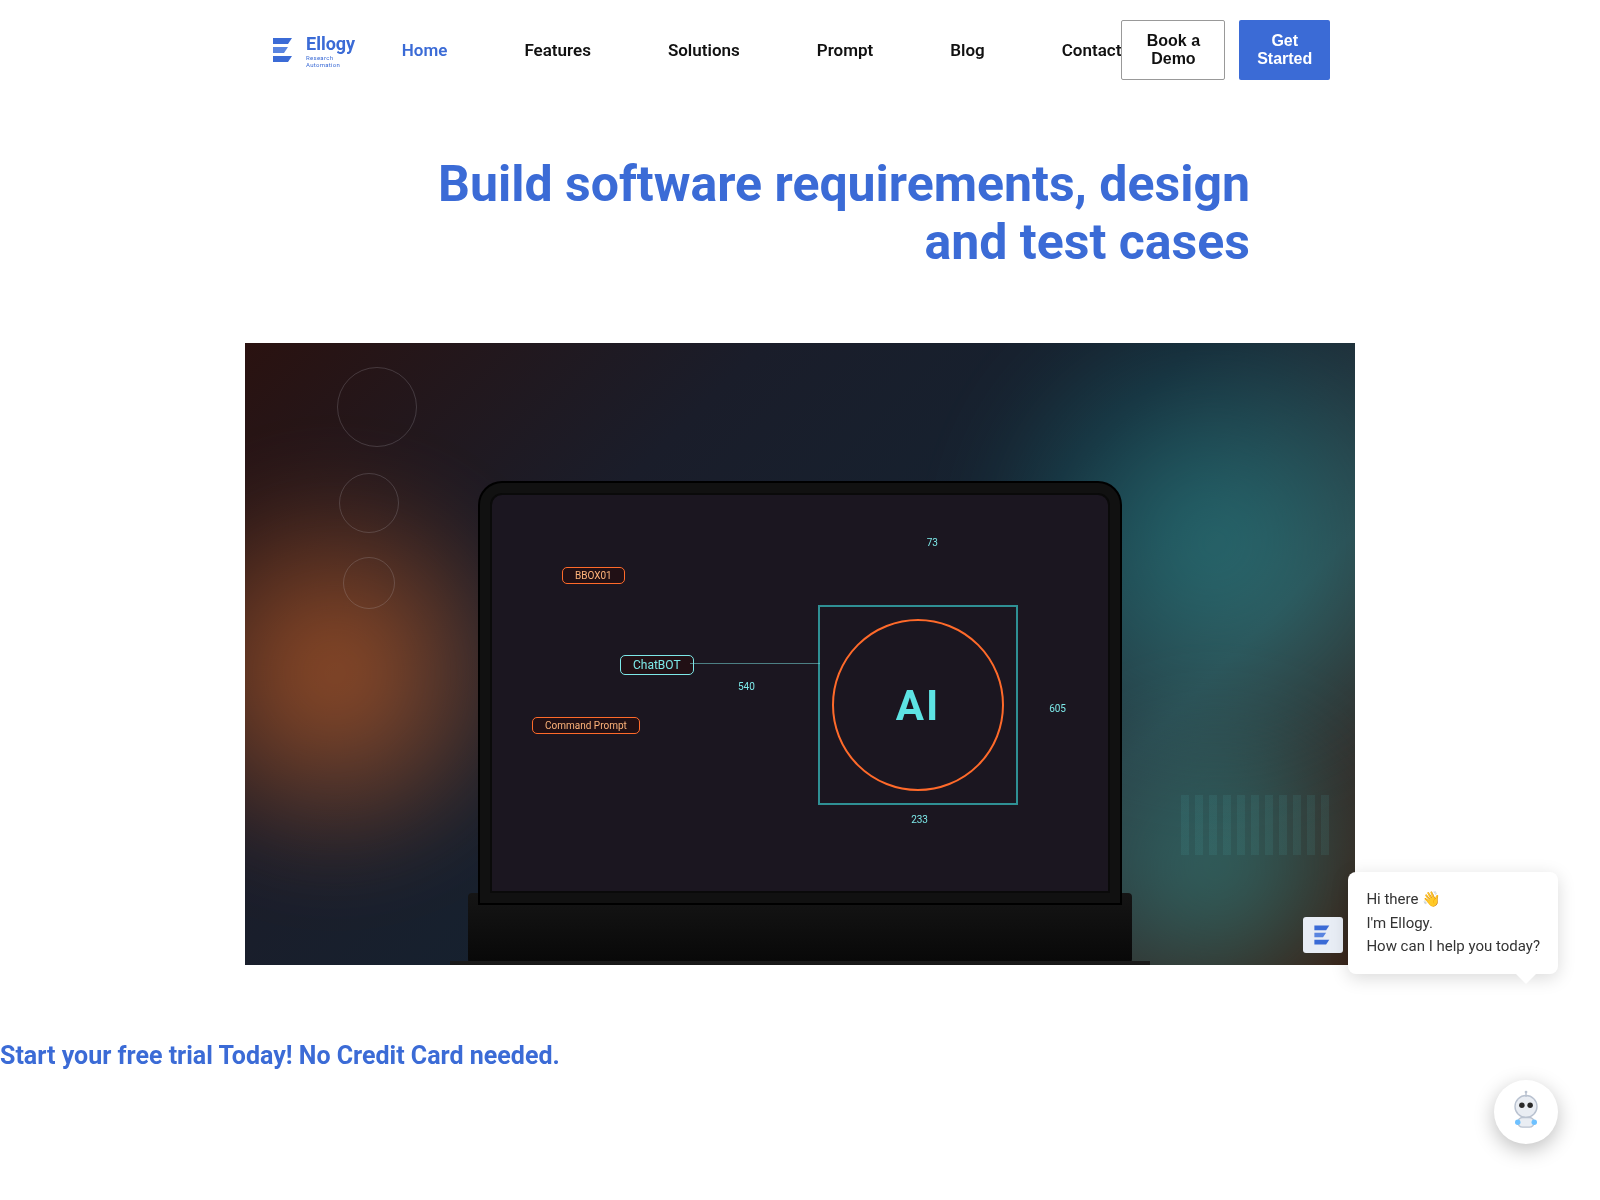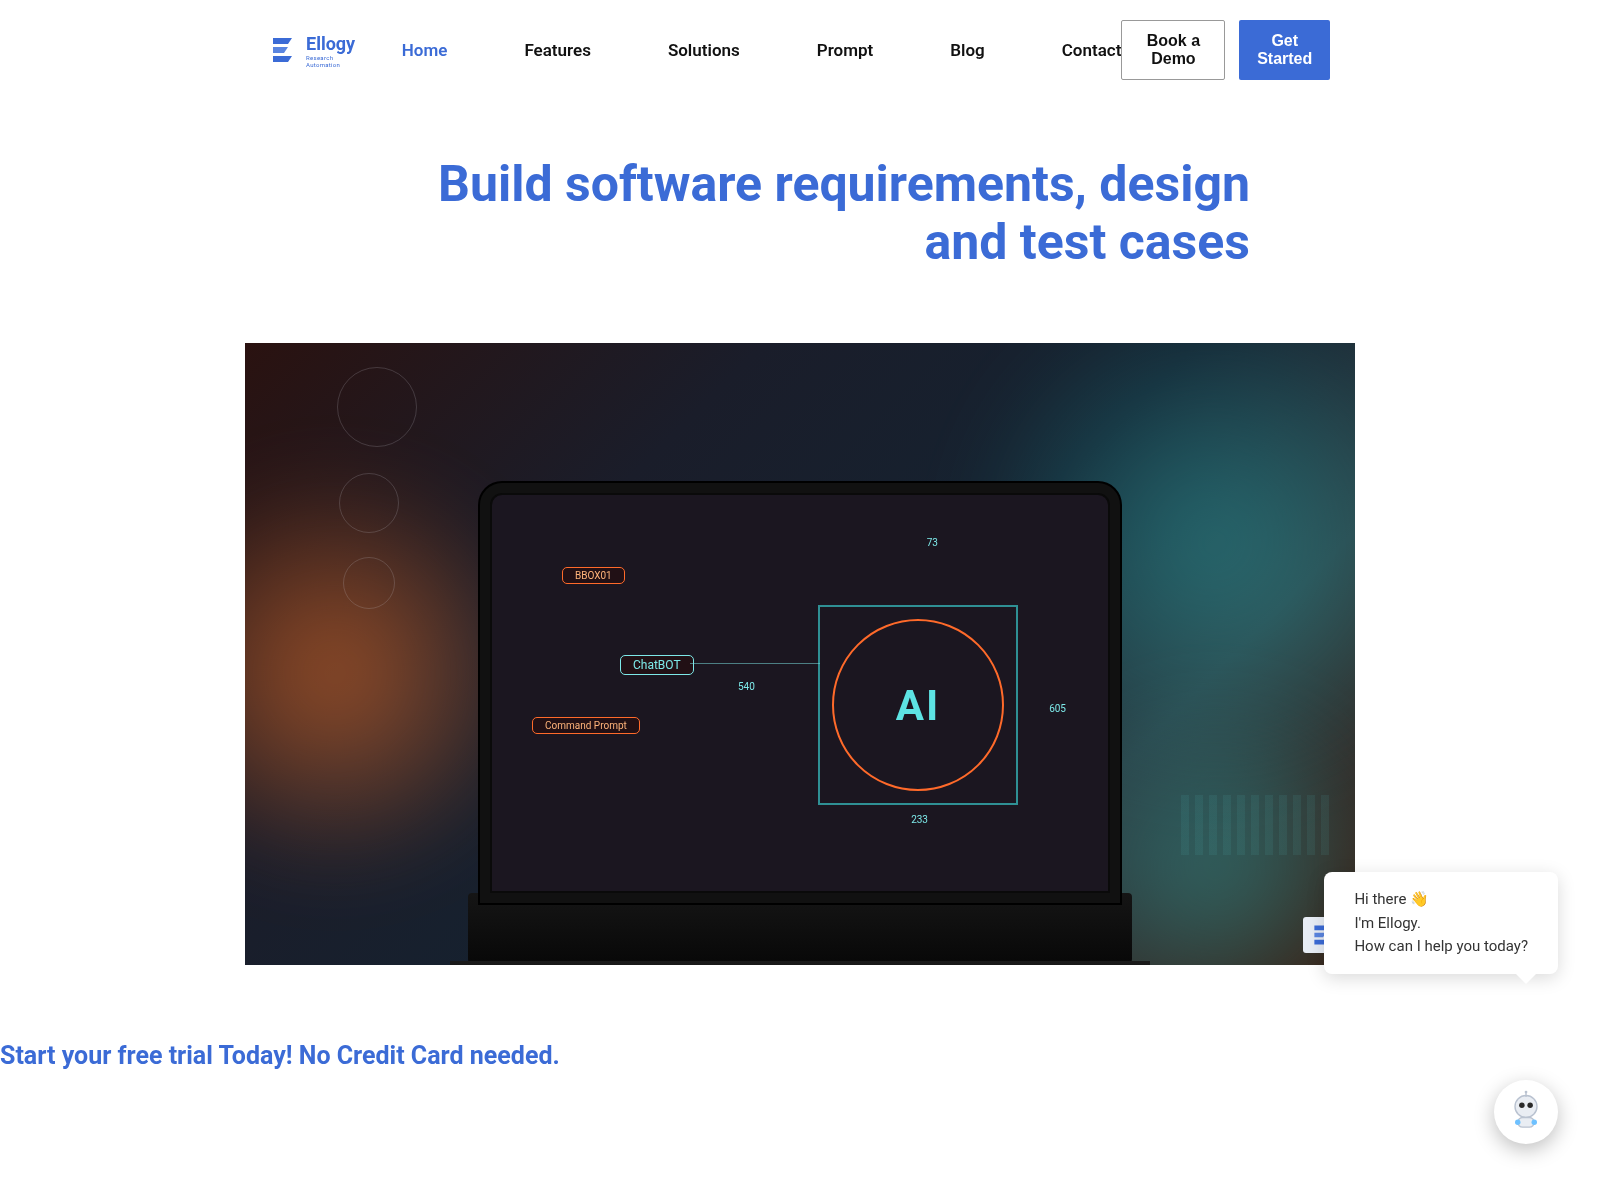--- a/index.html
+++ b/index.html
@@ -211,21 +211,21 @@
       color: #3b6bd6;
     }
     
     .chat-bubble {
       position: absolute;
       right: 42px;
       bottom: 226px;
       background: #fff;
       box-shadow: 0 4px 18px rgba(0,0,0,0.15);
       border-radius: 8px;
-      padding: 16px 30px;
+      padding: 16px 18px;
       font-size: 15px;
       color: #333;
       line-height: 1.55;
       min-width: 200px;
     }
     .chat-bubble::after {
       content: "";
       position: absolute;
       right: 22px;
       bottom: -10px;

